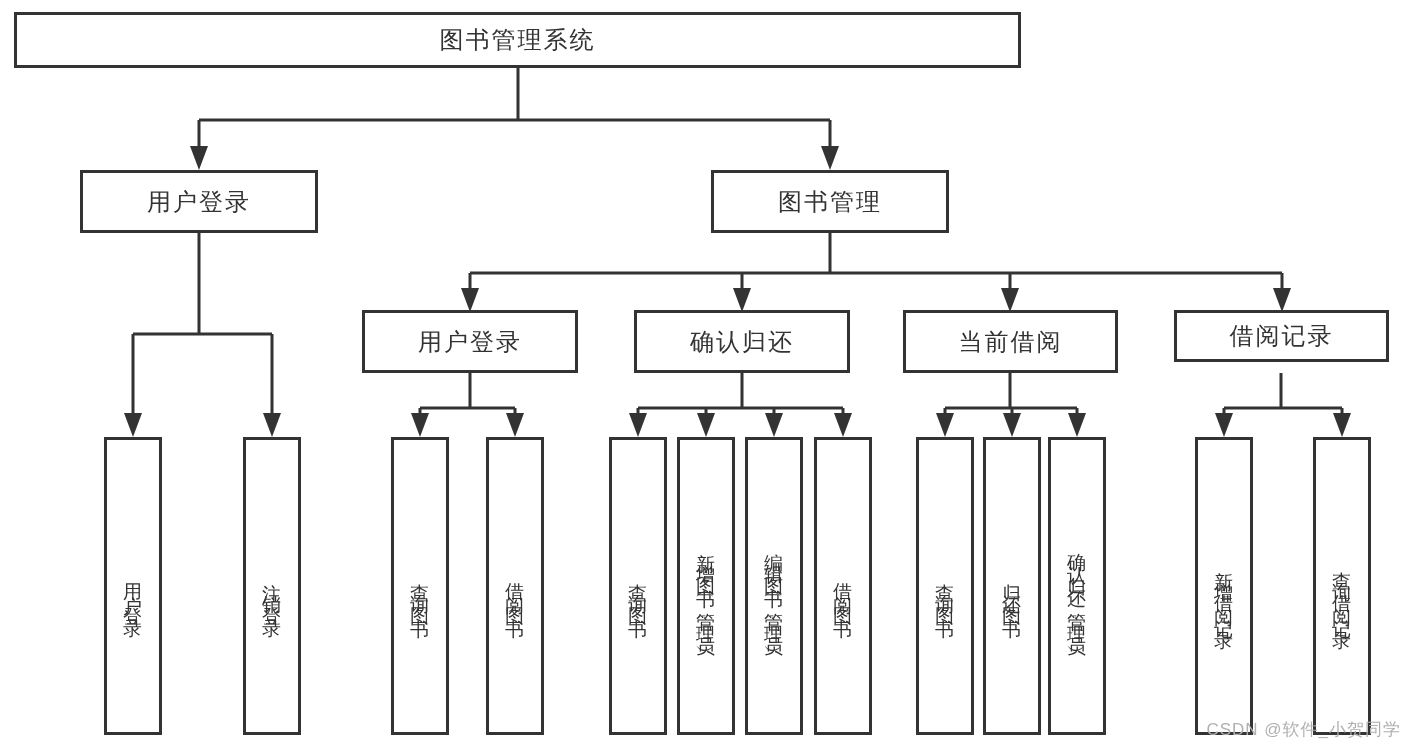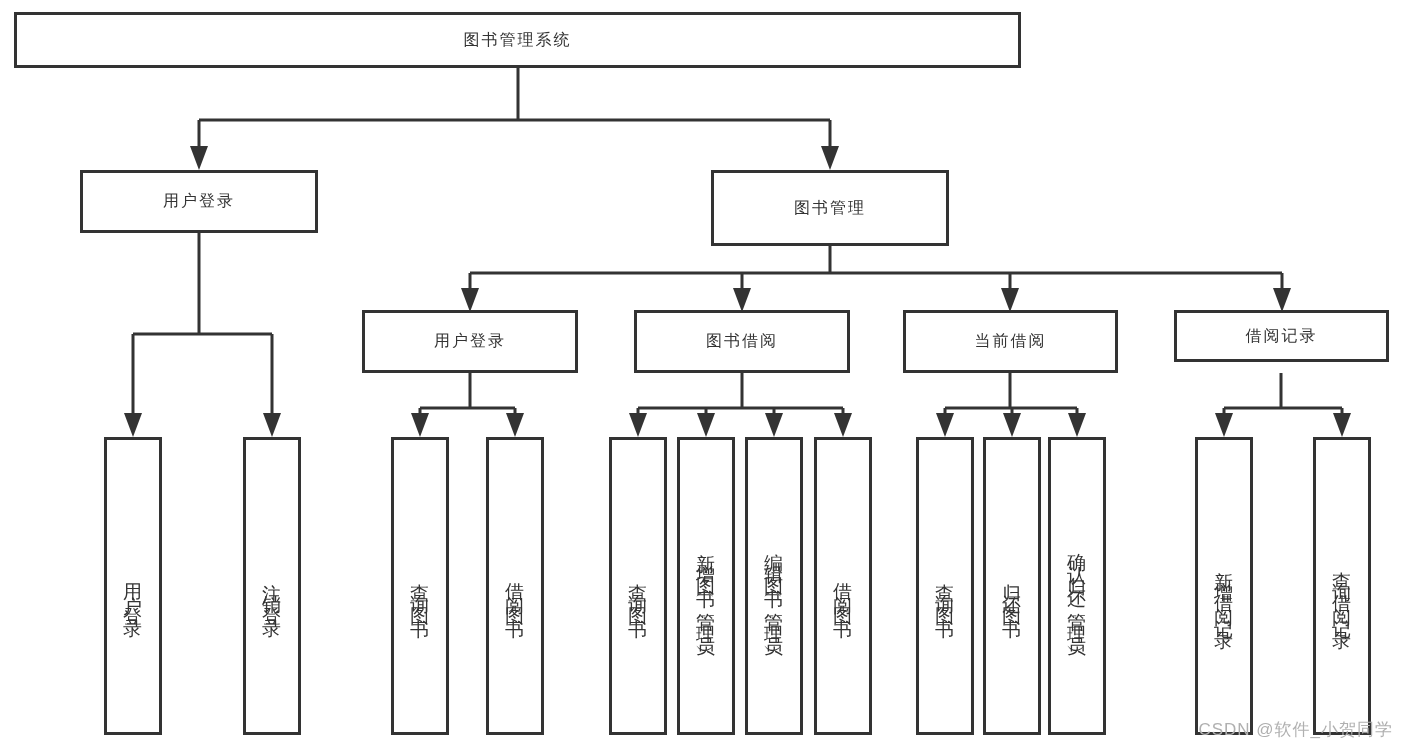--- a/index.html
+++ b/index.html
@@ -20,49 +20,49 @@
     position: absolute;
     box-sizing: border-box;
     border: 3px solid #333333;
     background: #ffffff;
     color: #333333;
     display: flex;
     align-items: center;
     justify-content: center;
     text-align: center;
   }
-  .hnode { font-size: 16px; letter-spacing: 2px; }
+  .hnode { font-size: 24px; letter-spacing: 2px; }
   .vnode { font-size: 19px; }
   .vnode .vtext {
     writing-mode: vertical-rl;
     text-orientation: mixed;
     letter-spacing: 12px;
     margin-bottom: -12px;
     line-height: 1;
     white-space: nowrap;
   }
   
   .n-root   { left: 14px;   top: 12px;  width: 1007px; height: 56px; }
   .n-login  { left: 80px;   top: 170px; width: 238px;  height: 63px; }
-  .n-mgmt   { left: 711px;  top: 170px; width: 238px;  height: 76px; }
+  .n-mgmt   { left: 711px;  top: 170px; width: 238px;  height: 63px; }
   .n-rec    { left: 362px;  top: 310px; width: 216px;  height: 63px; }
   .n-bor    { left: 634px;  top: 310px; width: 216px;  height: 63px; }
   .n-cur    { left: 903px;  top: 310px; width: 215px;  height: 63px; }
   .n-recd   { left: 1174px; top: 310px; width: 215px;  height: 52px; }
   .leaf     { top: 437px; width: 58px; height: 298px; }
   .l-a1 { left: 104px; }  .l-a2 { left: 243px; }
   .l-b1 { left: 391px; }  .l-b2 { left: 486px; }
   .l-c1 { left: 609px; }  .l-c2 { left: 677px; }
   .l-c3 { left: 745px; }  .l-c4 { left: 814px; }
   .l-d1 { left: 916px; }  .l-d2 { left: 983px; }
   .l-d3 { left: 1048px; }
   .l-e1 { left: 1195px; } .l-e2 { left: 1313px; }
   .watermark {
     position: absolute;
-    right: 12px;
+    right: 4px;
     bottom: 6px;
     font-size: 17px;
     letter-spacing: 1px;
     color: #b0b0b0;
     z-index: 5;
   }
 </style>
 </head>
 <body>
 
@@ -110,21 +110,21 @@
       <path d="M1333,413 h18 l-9,24 z"></path>
     </g>
   </svg>
 
   <div class="node hnode n-root">图书管理系统</div>
 
   <div class="node hnode n-login">用户登录</div>
   <div class="node hnode n-mgmt">图书管理</div>
 
   <div class="node hnode n-rec">用户登录</div>
-  <div class="node hnode n-bor">图书借阅</div>
+  <div class="node hnode n-bor">确认归还</div>
   <div class="node hnode n-cur">当前借阅</div>
   <div class="node hnode n-recd">借阅记录</div>
 
   <div class="node vnode leaf l-a1">
     <span class="vtext">用户登录</span>
   </div>
   <div class="node vnode leaf l-a2">
     <span class="vtext">注销登录</span>
   </div>
 

